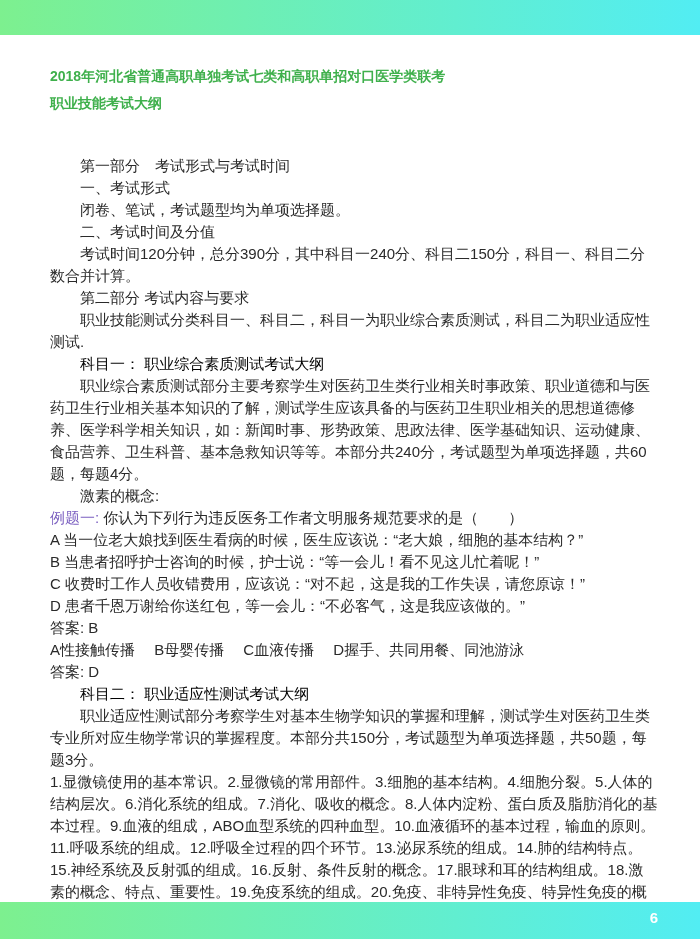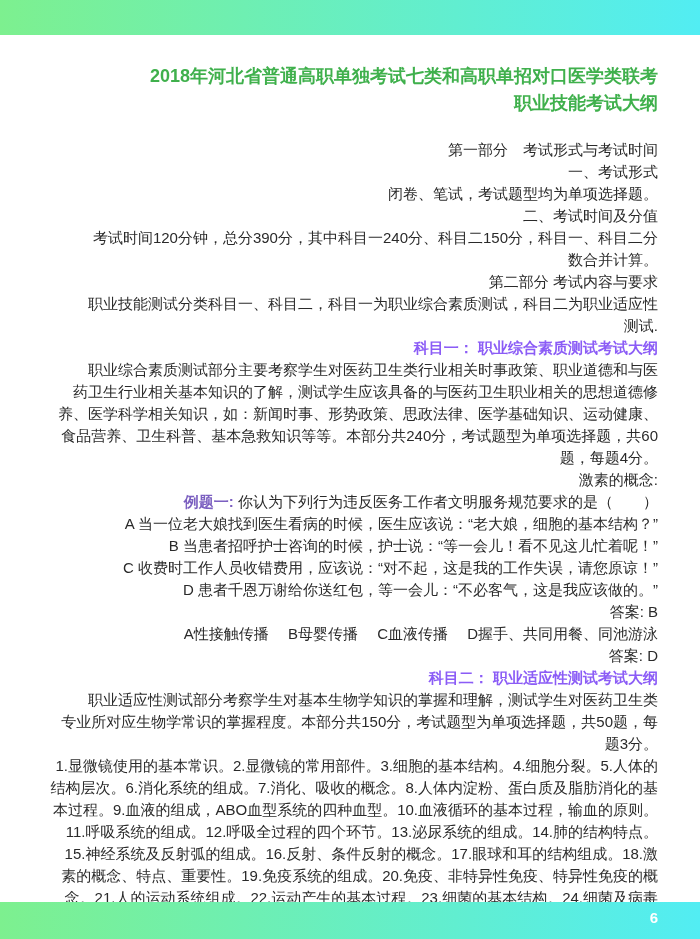--- a/index.html
+++ b/index.html
@@ -32,36 +32,36 @@
     top: 35px;
     left: 0;
     width: 700px;
     box-sizing: border-box;
     padding: 28px 42px 0 50px;
     color: #2a2a2a;
     font-size: 15px;
     line-height: 22px;
   }
   .doc-title {
-    text-align: right;
+    text-align: left;
     color: #3fb04c;
     font-weight: bold;
-    font-size: 18px;
+    font-size: 14px;
     line-height: 27px;
-    margin-bottom: 22px;
+    margin-bottom: 38px;
   }
   .line { margin: 0; }
   .indent { text-indent: 2em; }
   .red-heading {
-    color: #8b5cf6;
-    font-weight: bold;
+    color: #000000;
+    font-weight: normal;
     text-indent: 2em;
   }
-  .purple-label { color: #7b5fc0; font-weight: bold; }
-  .content p { margin: 0; text-align: right; }
+  .purple-label { color: #7b5fc0; }
+  .content p { margin: 0; }
 </style>
 </head>
 <body>
 
 <div class="accent-bar top"></div>
 
 <div class="content">
   <div class="doc-title">
     <div>2018年河北省普通高职单独考试七类和高职单招对口医学类联考</div>
     <div>职业技能考试大纲</div>

